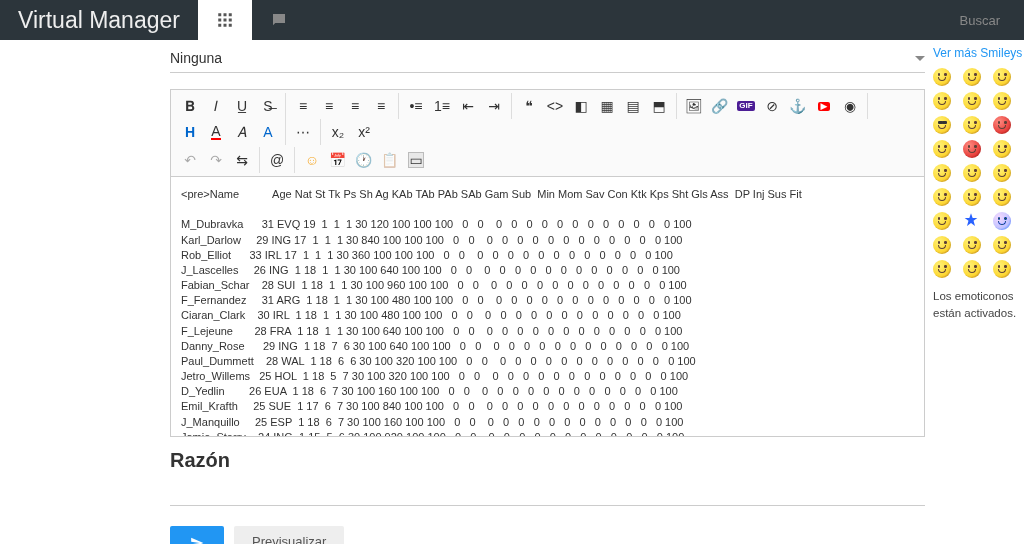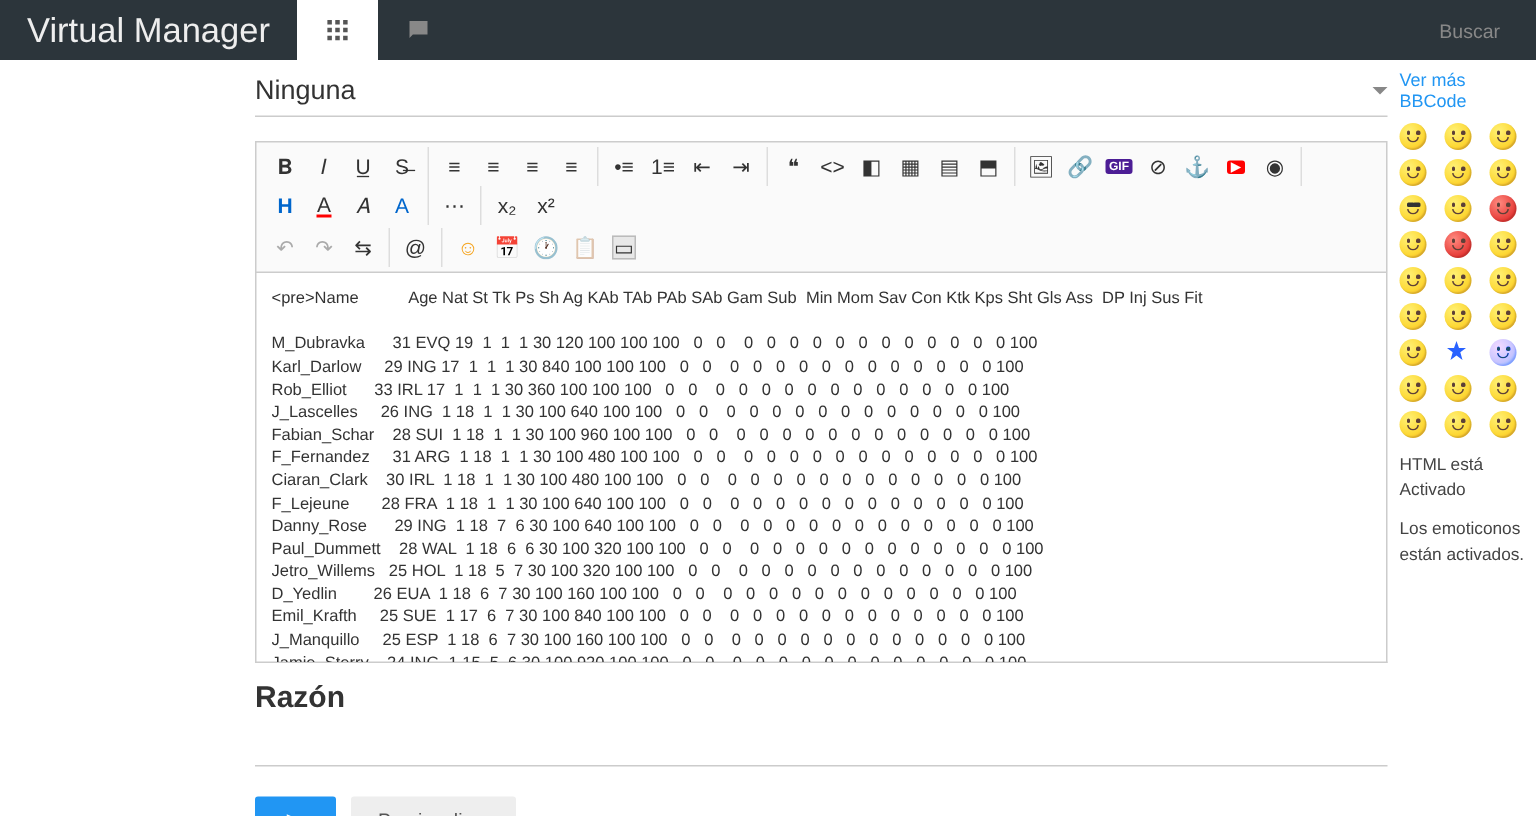--- a/index.html
+++ b/index.html
@@ -9,21 +9,21 @@
   .topbar-btn { width: 54px; display: flex; align-items: center; justify-content: center; cursor: pointer; color: #555; }
   .topbar-btn.active { background: #fff; color: #555; }
   .topbar-btn svg { width: 18px; height: 18px; fill: currentColor; }
   .topbar-btn:not(.active) svg { fill: #888; }
   .topbar-spacer { flex: 1; }
   .search { display: flex; align-items: center; padding-right: 24px; color: #888; }
   .main { display: flex; padding: 6px 0 0 0; }
   .left-gutter { width: 170px; }
   .content { width: 755px; }
   .sidebar { width: 99px; padding-left: 8px; font-size: 11.5px; }
-  .select { border-bottom: 1px solid #ccc; padding: 4px 0 6px 0; margin-bottom: 16px; display: flex; justify-content: space-between; align-items: center; cursor: pointer; font-size: 18px; }
+  .select { border-bottom: 1px solid #ccc; padding: 4px 0 6px 0; margin-bottom: 16px; display: flex; justify-content: space-between; align-items: center; cursor: pointer; font-size: 14px; }
   .select .caret { border-left: 5px solid transparent; border-right: 5px solid transparent; border-top: 5px solid #888; width: 0; height: 0; }
   .toolbar { border: 1px solid #ccc; background: #fafafa; padding: 2px; }
   .toolbar-row { display: flex; flex-wrap: wrap; gap: 0; padding: 1px 0; }
   .tb-group { display: flex; border-right: 1px solid #ddd; padding: 0 4px; }
   .tb-group:last-child { border-right: none; }
   .tb-btn { width: 24px; height: 24px; display: inline-flex; align-items: center; justify-content: center; cursor: pointer; border: 1px solid transparent; margin: 1px; border-radius: 2px; font-size: 12px; font-family: Arial; }
   .tb-btn.disabled { opacity: 0.4; cursor: default; }
   .tb-btn .glyph { font-size: 14px; line-height: 1; }
   .editor { border: 1px solid #ccc; border-top: none; height: 260px; overflow-y: scroll; padding: 10px; font-family: Arial; font-size: 11px; line-height: 1.38; white-space: pre; }
   .label { font-weight: 700; padding: 12px 0 6px 0; font-size: 20px; }
@@ -261,21 +261,21 @@
         <svg viewBox="0 0 24 24">
             <path d="M2 21l21-9L2 3v7l15 2-15 2z"></path>
           </svg>
       </button>
       <button class="btn secondary">Previsualizar</button>
     </div>
 
   </div>
 
   <div class="sidebar">
-    <h4>Ver más BBCode</h4>
+    <h4>Ver más Smileys</h4>
     <div class="smiley-grid" id="smileys">
         <div class="smiley">
           <span class="mouth"></span>
         </div>
         <div class="smiley">
           <span class="mouth"></span>
         </div>
         <div class="smiley">
           <span class="mouth"></span>
         </div>
@@ -345,16 +345,15 @@
         <div class="smiley">
           <span class="mouth"></span>
         </div>
         <div class="smiley">
           <span class="mouth"></span>
         </div>
         <div class="smiley">
           <span class="mouth"></span>
         </div>
       </div>
-    <div class="info-text">HTML está Activado</div>
     <div class="info-text">Los emoticonos están activados.</div>
   </div>
 </div>
 
 </body></html>

